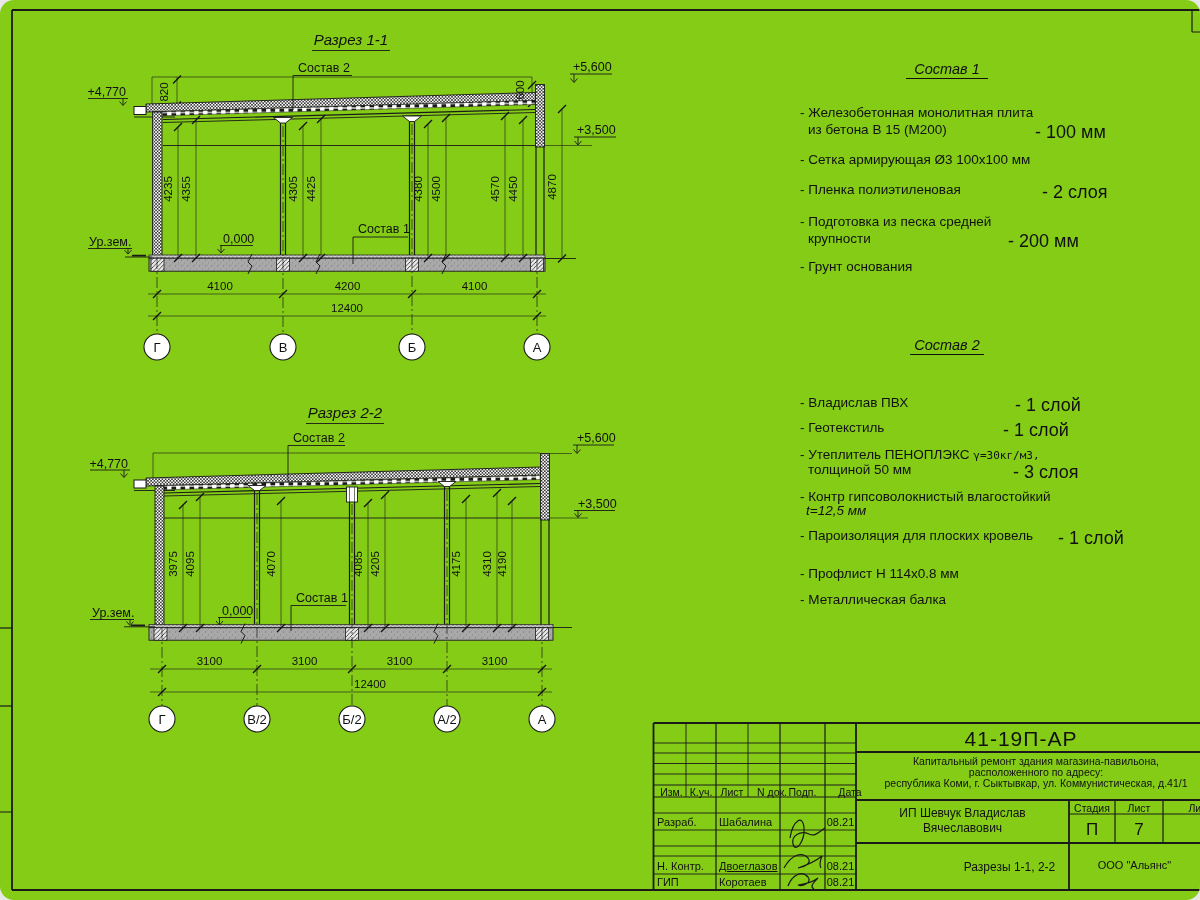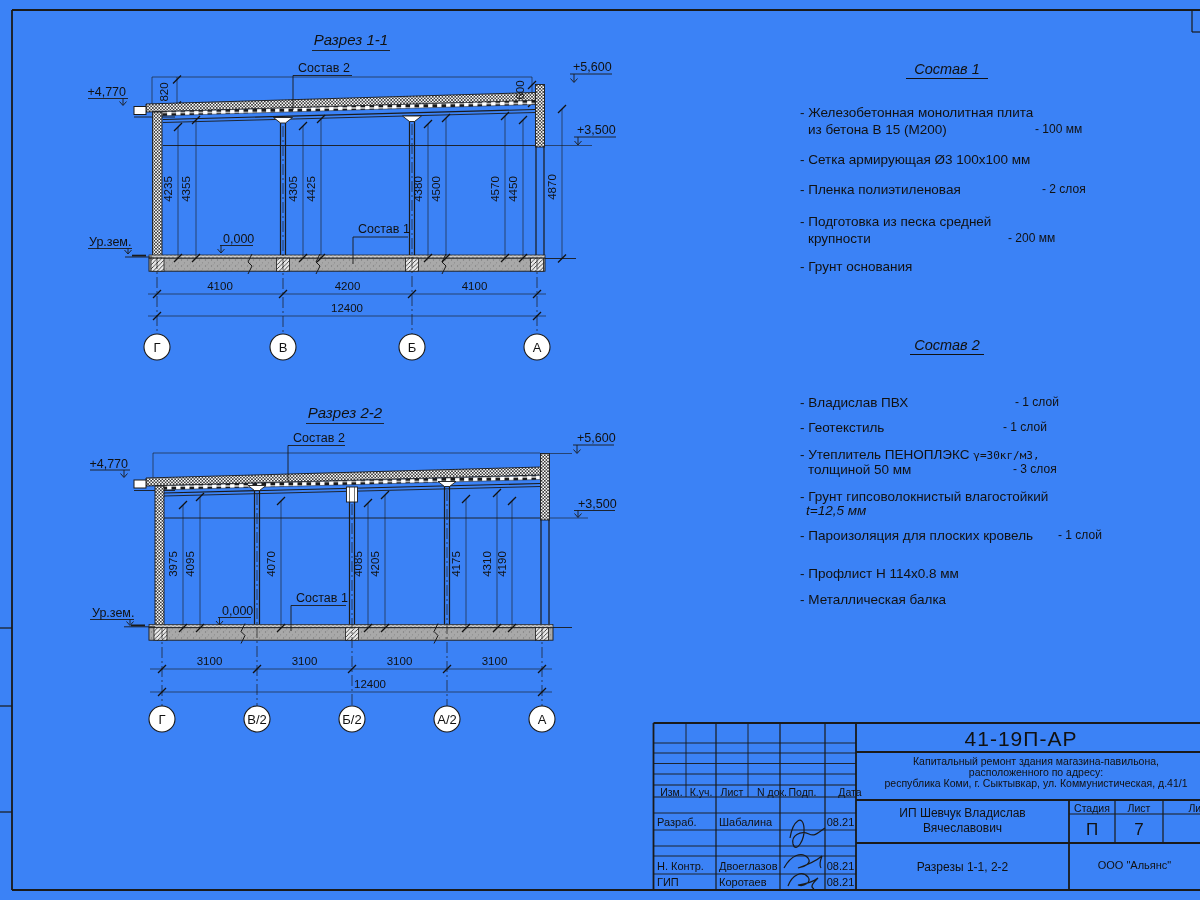--- a/index.html
+++ b/index.html
@@ -1,21 +1,21 @@
 <!DOCTYPE html>
 <html><head>
 <meta charset="utf-8">
 <style>
   html,body{margin:0;padding:0;background:#e8e8e8;}
-  #page{position:relative;width:1200px;height:900px;background:#3b82f6;overflow:hidden;
-        font-family:"Liberation Sans",sans-serif;color:#111;}
+  #page{position:relative;width:1200px;height:900px;background:#84cc16;overflow:hidden;
+        font-family:"Liberation Sans",sans-serif;color:#111;border-radius:14px;}
   svg{position:absolute;left:0;top:0;}
   .t{position:absolute;white-space:nowrap;color:#111;}
   .list-line{font-size:13.5px;}
-  .val{font-size:12px;}
+  .val{font-size:18px;}
   .sostav-title{font-size:14.5px;font-style:italic;text-align:center;border-bottom:1.2px solid #111;padding-bottom:1px;}
   .cadnum{font-family:"DejaVu Sans Mono",monospace;font-size:11px;}
   .tb{font-size:11px;}
   .tb-c{text-align:center;}
   .tb-hdr{font-size:10.5px;text-align:center;}
   .doc-num{font-size:21px;text-align:center;letter-spacing:1px;}
   .desc{font-size:10.5px;line-height:11px;text-align:center;}
   .client{font-size:12px;line-height:15px;text-align:center;}
   .big{font-size:17px;text-align:center;}
   
@@ -416,57 +416,57 @@
 
 <div>
   <div class="t sostav-title" style="left:910px;top:337px;width:74px;">Состав 2</div>
   <div class="t list-line" style="left:800px;top:395px;">- Владислав ПВХ</div>
   <div class="t val" style="left:1015px;top:395px;">- 1 слой</div>
   <div class="t list-line" style="left:800px;top:420px;">- Геотекстиль</div>
   <div class="t val" style="left:1003px;top:420px;">- 1 слой</div>
   <div class="t list-line" style="left:800px;top:447px;"><span>- Утеплитель ПЕНОПЛЭКС</span> <span class="cadnum">γ=30кг/м3,</span></div>
   <div class="t list-line" style="left:808px;top:462px;">толщиной 50 мм</div>
   <div class="t val" style="left:1013px;top:462px;">- 3 слоя</div>
-  <div class="t list-line" style="left:800px;top:489px;">- Грунт гипсоволокнистый влагостойкий</div>
+  <div class="t list-line" style="left:800px;top:489px;">- Контр гипсоволокнистый влагостойкий</div>
   <div class="t list-line" style="left:806px;top:503px;font-style:italic;">t=12,5 мм</div>
   <div class="t list-line" style="left:800px;top:528px;">- Пароизоляция для плоских кровель</div>
   <div class="t val" style="left:1058px;top:528px;">- 1 слой</div>
   <div class="t list-line" style="left:800px;top:566px;">- Профлист Н 114х0.8 мм</div>
   <div class="t list-line" style="left:800px;top:592px;">- Металлическая балка</div>
 </div>
 
 <div>
   <div class="t tb-hdr" style="left:653px;top:786px;width:37px;">Изм.</div>
   <div class="t tb-hdr" style="left:686px;top:786px;width:30px;">К.уч.</div>
   <div class="t tb-hdr" style="left:716px;top:786px;width:32px;">Лист</div>
   <div class="t tb-hdr" style="left:748px;top:786px;width:48px;">N док.</div>
   <div class="t tb-hdr" style="left:780px;top:786px;width:45px;">Подп.</div>
   <div class="t tb-hdr" style="left:825px;top:786px;width:50px;">Дата</div>
 
   <div class="t tb" style="left:657px;top:816px;">Разраб.</div>
   <div class="t tb" style="left:719px;top:816px;">Шабалина</div>
   <div class="t tb tb-c" style="left:825px;top:816px;width:31px;">08.21</div>
   <div class="t tb" style="left:657px;top:860px;">Н. Контр.</div>
-  <div class="t tb" style="left:719px;top:860px;">Двоеглазов</div>
+  <div class="t tb" style="left:719px;top:860px;text-decoration:underline;">Двоеглазов</div>
   <div class="t tb tb-c" style="left:825px;top:860px;width:31px;">08.21</div>
   <div class="t tb" style="left:657px;top:876px;">ГИП</div>
   <div class="t tb" style="left:719px;top:876px;">Коротаев</div>
   <div class="t tb tb-c" style="left:825px;top:876px;width:31px;">08.21</div>
 
   <div class="t doc-num" style="left:856px;top:727px;width:330px;">41-19П-АР</div>
   <div class="t desc" style="left:856px;top:756px;width:360px;">
     <div>Капитальный ремонт здания магазина-павильона,</div>
     <div>расположенного по адресу:</div>
     <div>республика Коми, г. Сыктывкар, ул. Коммунистическая, д.41/1</div>
   </div>
   <div class="t client" style="left:856px;top:806px;width:213px;">
     <div>ИП Шевчук Владислав</div>
     <div>Вячеславович</div>
   </div>
-  <div class="t tb tb-c" style="left:856px;top:860px;width:213px;font-size:12px;">Разрезы 1-1, 2-2</div>
+  <div class="t tb tb-c" style="left:856px;top:860px;width:213px;font-size:12px;padding-left:47px;">Разрезы 1-1, 2-2</div>
   <div class="t tb tb-c" style="left:1069px;top:859px;width:131px;">ООО "Альянс"</div>
   <div class="t tb-hdr" style="left:1069px;top:802px;width:46px;">Стадия</div>
   <div class="t tb-hdr" style="left:1115px;top:802px;width:48px;">Лист</div>
   <div class="t tb-hdr" style="left:1163px;top:802px;width:85px;">Листов</div>
   <div class="t big" style="left:1069px;top:820px;width:46px;">П</div>
   <div class="t big" style="left:1115px;top:820px;width:48px;">7</div>
 </div>
 
 </div>
 

